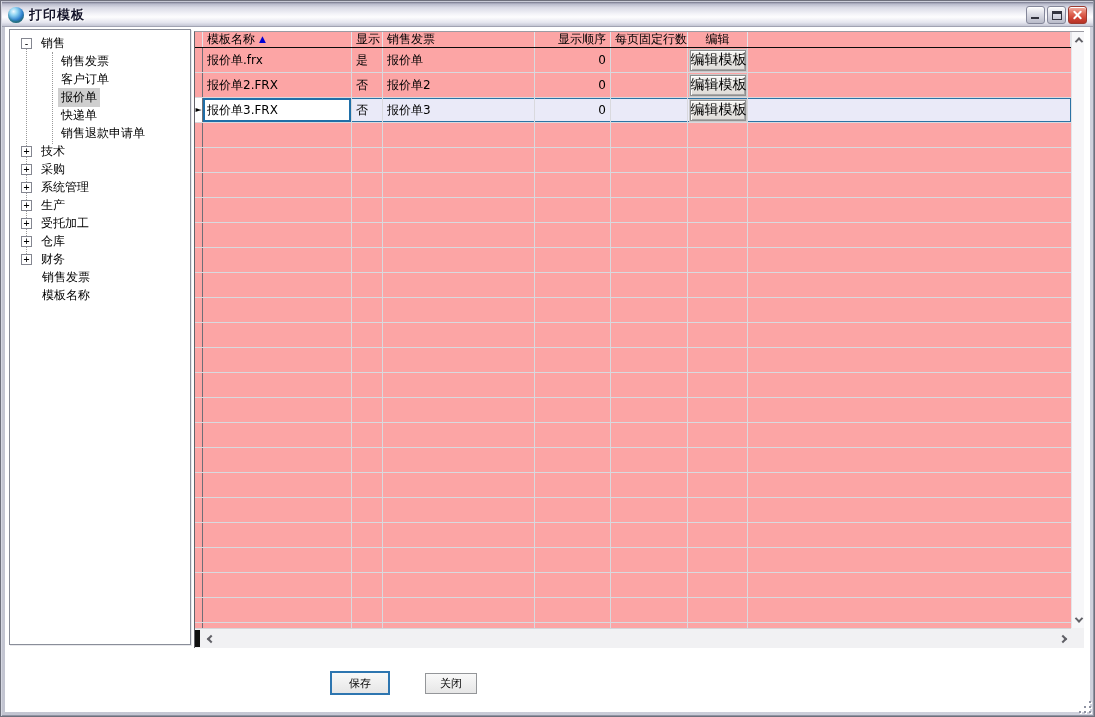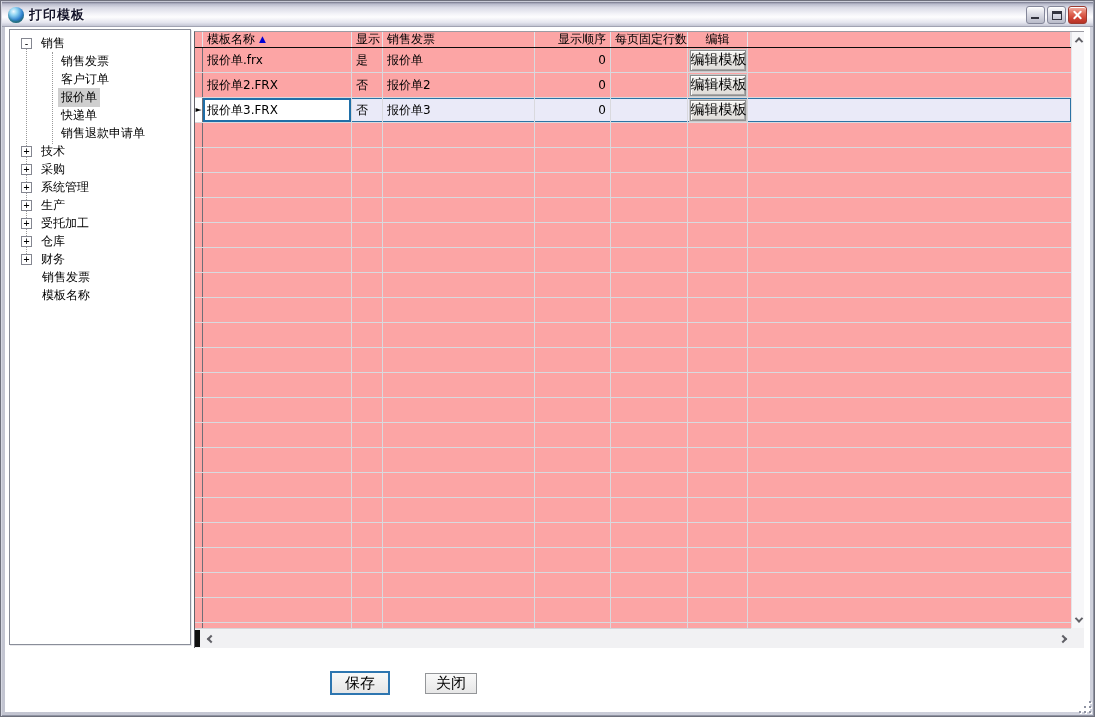--- a/index.html
+++ b/index.html
@@ -128,21 +128,21 @@
   .hscroll .left{ left:7px; } .hscroll .right{ right:0; }
   .hthumb{ position:absolute; left:0; top:1px; width:5px; height:17px; background:#111; }
   .chev{ width:6px; height:6px; border-top:2px solid #606066; border-left:2px solid #606066; display:inline-block; }
   .chev-up{ transform:rotate(45deg) translate(1px,1px); }
   .chev-down{ transform:rotate(225deg) translate(1px,1px); }
   .chev-left{ transform:rotate(-45deg); }
   .chev-right{ transform:rotate(135deg); }
 
   
   .footer-btn{
-    position:absolute; font-family:inherit; font-size:15px; color:#000;
+    position:absolute; font-family:inherit; font-size:11px; color:#000;
     background:linear-gradient(#f9f9f9,#e6e6e6); cursor:default;text-align:center;
   }
   .btn-save{ left:325px; top:644px; width:60px; height:24px; border:2px solid #2e76b0; }
   .btn-close{ left:408px; top:646px; width:52px; height:21px; border:1px solid #949699;margin-left:12px; }
 
   .grip{ position:absolute; right:2px; bottom:2px; width:14px; height:14px; }
   .grip i{ position:absolute; width:2px; height:2px; background:#8e92a2; box-shadow:1px 1px 0 #fff; }
   .grip i:nth-child(1){ right:1px; bottom:1px; }
   .grip i:nth-child(2){ right:1px; bottom:6px; }
   .grip i:nth-child(3){ right:6px; bottom:1px; }

